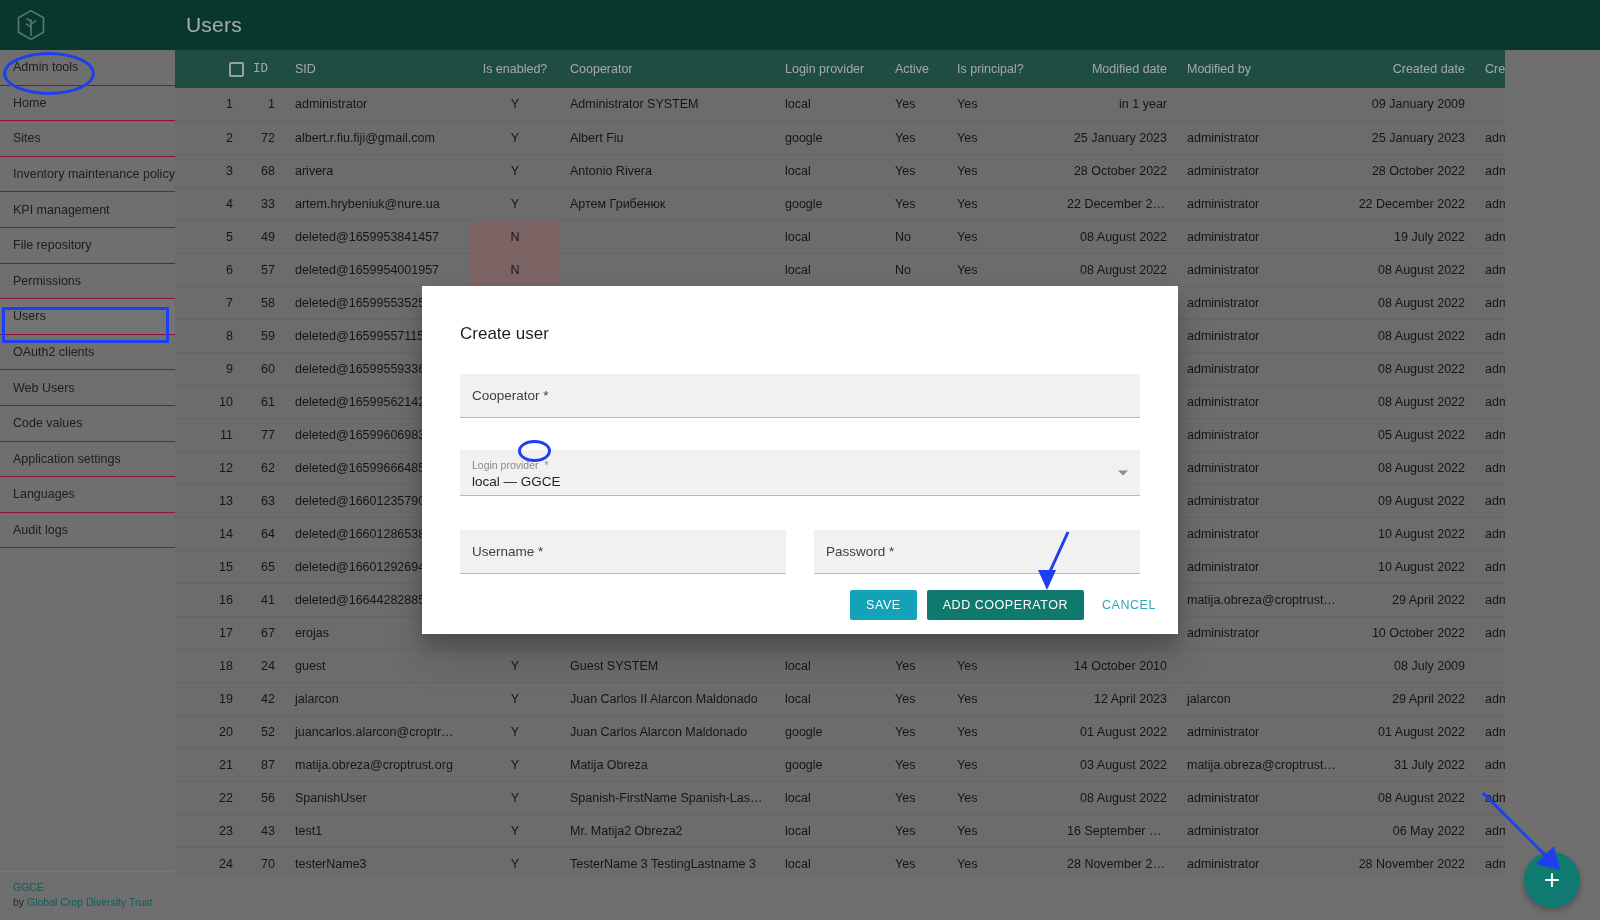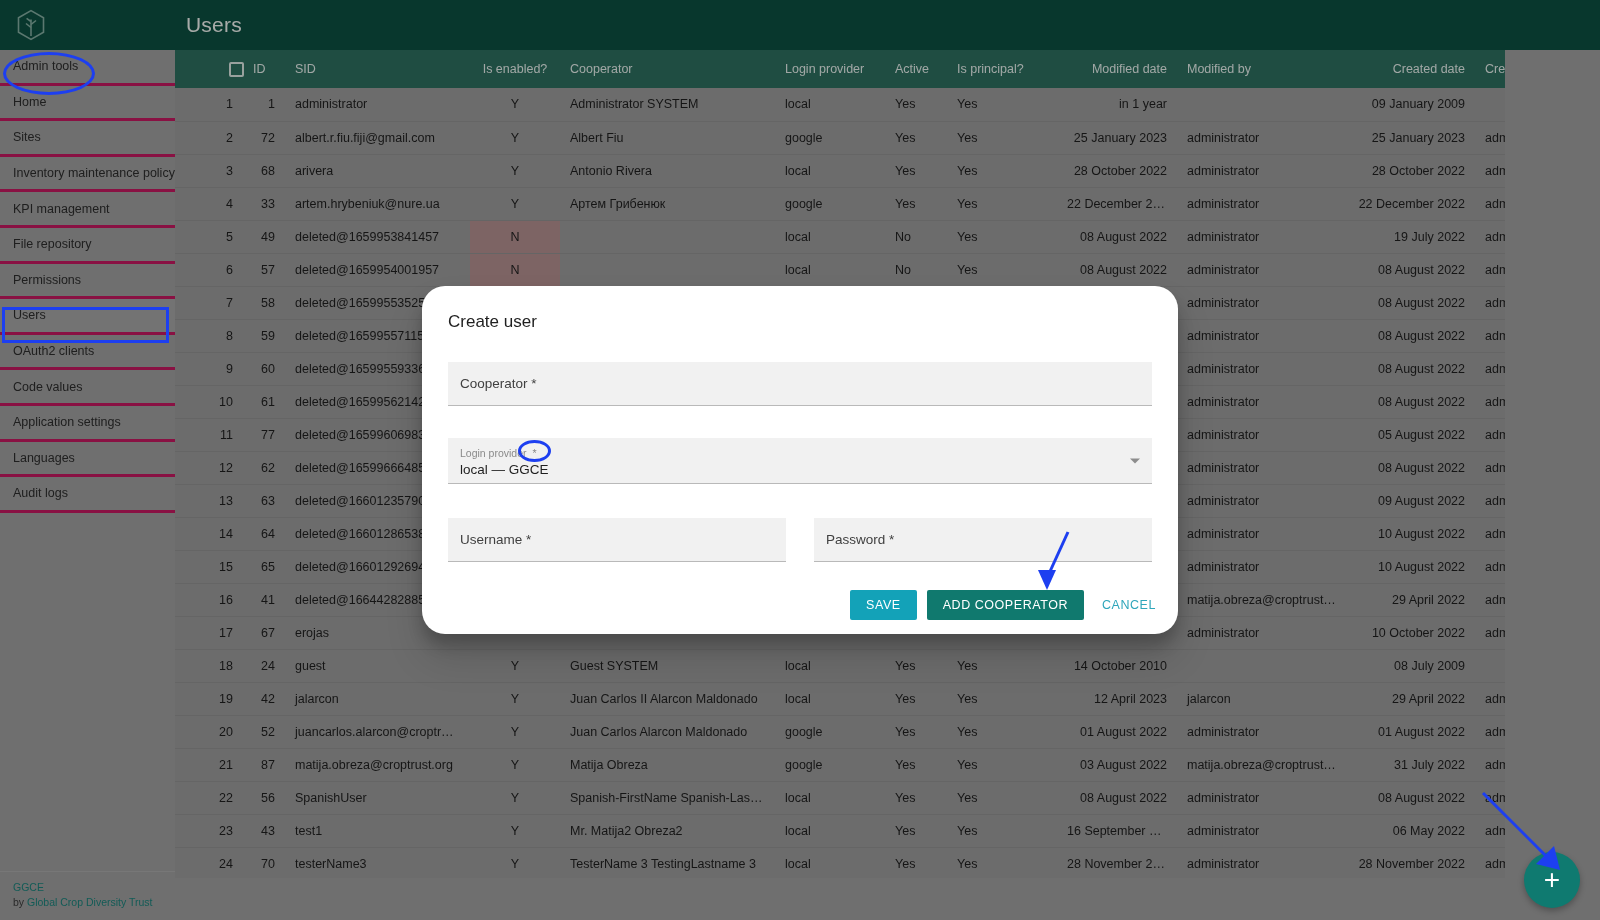--- a/index.html
+++ b/index.html
@@ -46,21 +46,21 @@
     background: #9a9a9a;
     overflow: hidden;
     z-index: 4;
   }
   .nav-item {
     height: 35.6px;
     display: flex; align-items: center;
     padding-left: 13px;
     font-size: 12.5px;
     color: #2b2b2b;
-    border-bottom: 3px solid #be185d;
+    border-bottom: 1px solid #be185d;
     white-space: nowrap;
     cursor: pointer;
   }
   .nav-item.selected {
     background: #a0a0a0;
   }
   .sidebar-footer {
     position: absolute;
     left: 0; bottom: 0;
     width: 175px;
@@ -121,21 +121,21 @@
   td.c-login  { background: #969696; }
   td.c-active { background: #969696; }
   td.c-princ  { background: #969696; }
   td.c-moddate{ background: #7e9b92; text-align: right; }
   td.c-modby  { background: #7e9b92; }
   td.c-credate{ background: #7e9b92; text-align: right; }
   td.c-creby  { background: #7e9b92; }
 
   th.h-rownum { background: #2b6b5c; width: 34px; }
   th.h-check  { background: #2b6b5c; width: 34px; padding:0; }
-  th.h-id     { width: 42px; text-align: right; }
+  th.h-id     { width: 42px; text-align: right; font-family: Liberation Mono, monospace; }
   th.h-sid    { width: 185px; }
   th.h-enabled{ width: 90px; text-align: center !important; }
   th.h-coop   { width: 215px; }
   th.h-login  { width: 110px; }
   th.h-active { width: 62px; }
   th.h-princ  { width: 110px; }
   th.h-moddate{ width: 120px; text-align: right !important; }
   th.h-modby  { width: 170px; }
   th.h-credate{ width: 128px; text-align: right !important; }
   th.h-creby  { width: 104px; }
@@ -190,22 +190,21 @@
     background: rgba(0,0,0,0.28);
     z-index: 10;
   }
   .modal {
     position: absolute;
     left: 422px; top: 286px;
     width: 756px; height: 348px;
     background: #ffffff;
     z-index: 20;
     box-shadow: 0 11px 15px rgba(0,0,0,.2), 0 24px 38px rgba(0,0,0,.14);
-    padding: 4px;
-    border-radius: 23px;
+    padding: 16px;
   }
   .modal-title {
     font-size: 17px;
     color: #1f1f1f;
     padding: 22px 0 0 22px;
     font-weight: 400;
   }
   .modal-body { padding: 30px 22px 0 22px; }
 
   .field {
@@ -325,20 +324,23 @@
           <span>File repository</span>
         </div>
         <div class="nav-item">
           <span>Permissions</span>
         </div>
         <div class="nav-item selected">
           <span>Users</span>
         </div>
         <div class="nav-item">
           <span>OAuth2 clients</span>
+        </div>
+        <div class="nav-item">
+          <span>Web Users</span>
         </div>
         <div class="nav-item">
           <span>Code values</span>
         </div>
         <div class="nav-item">
           <span>Application settings</span>
         </div>
         <div class="nav-item">
           <span>Languages</span>
         </div>

